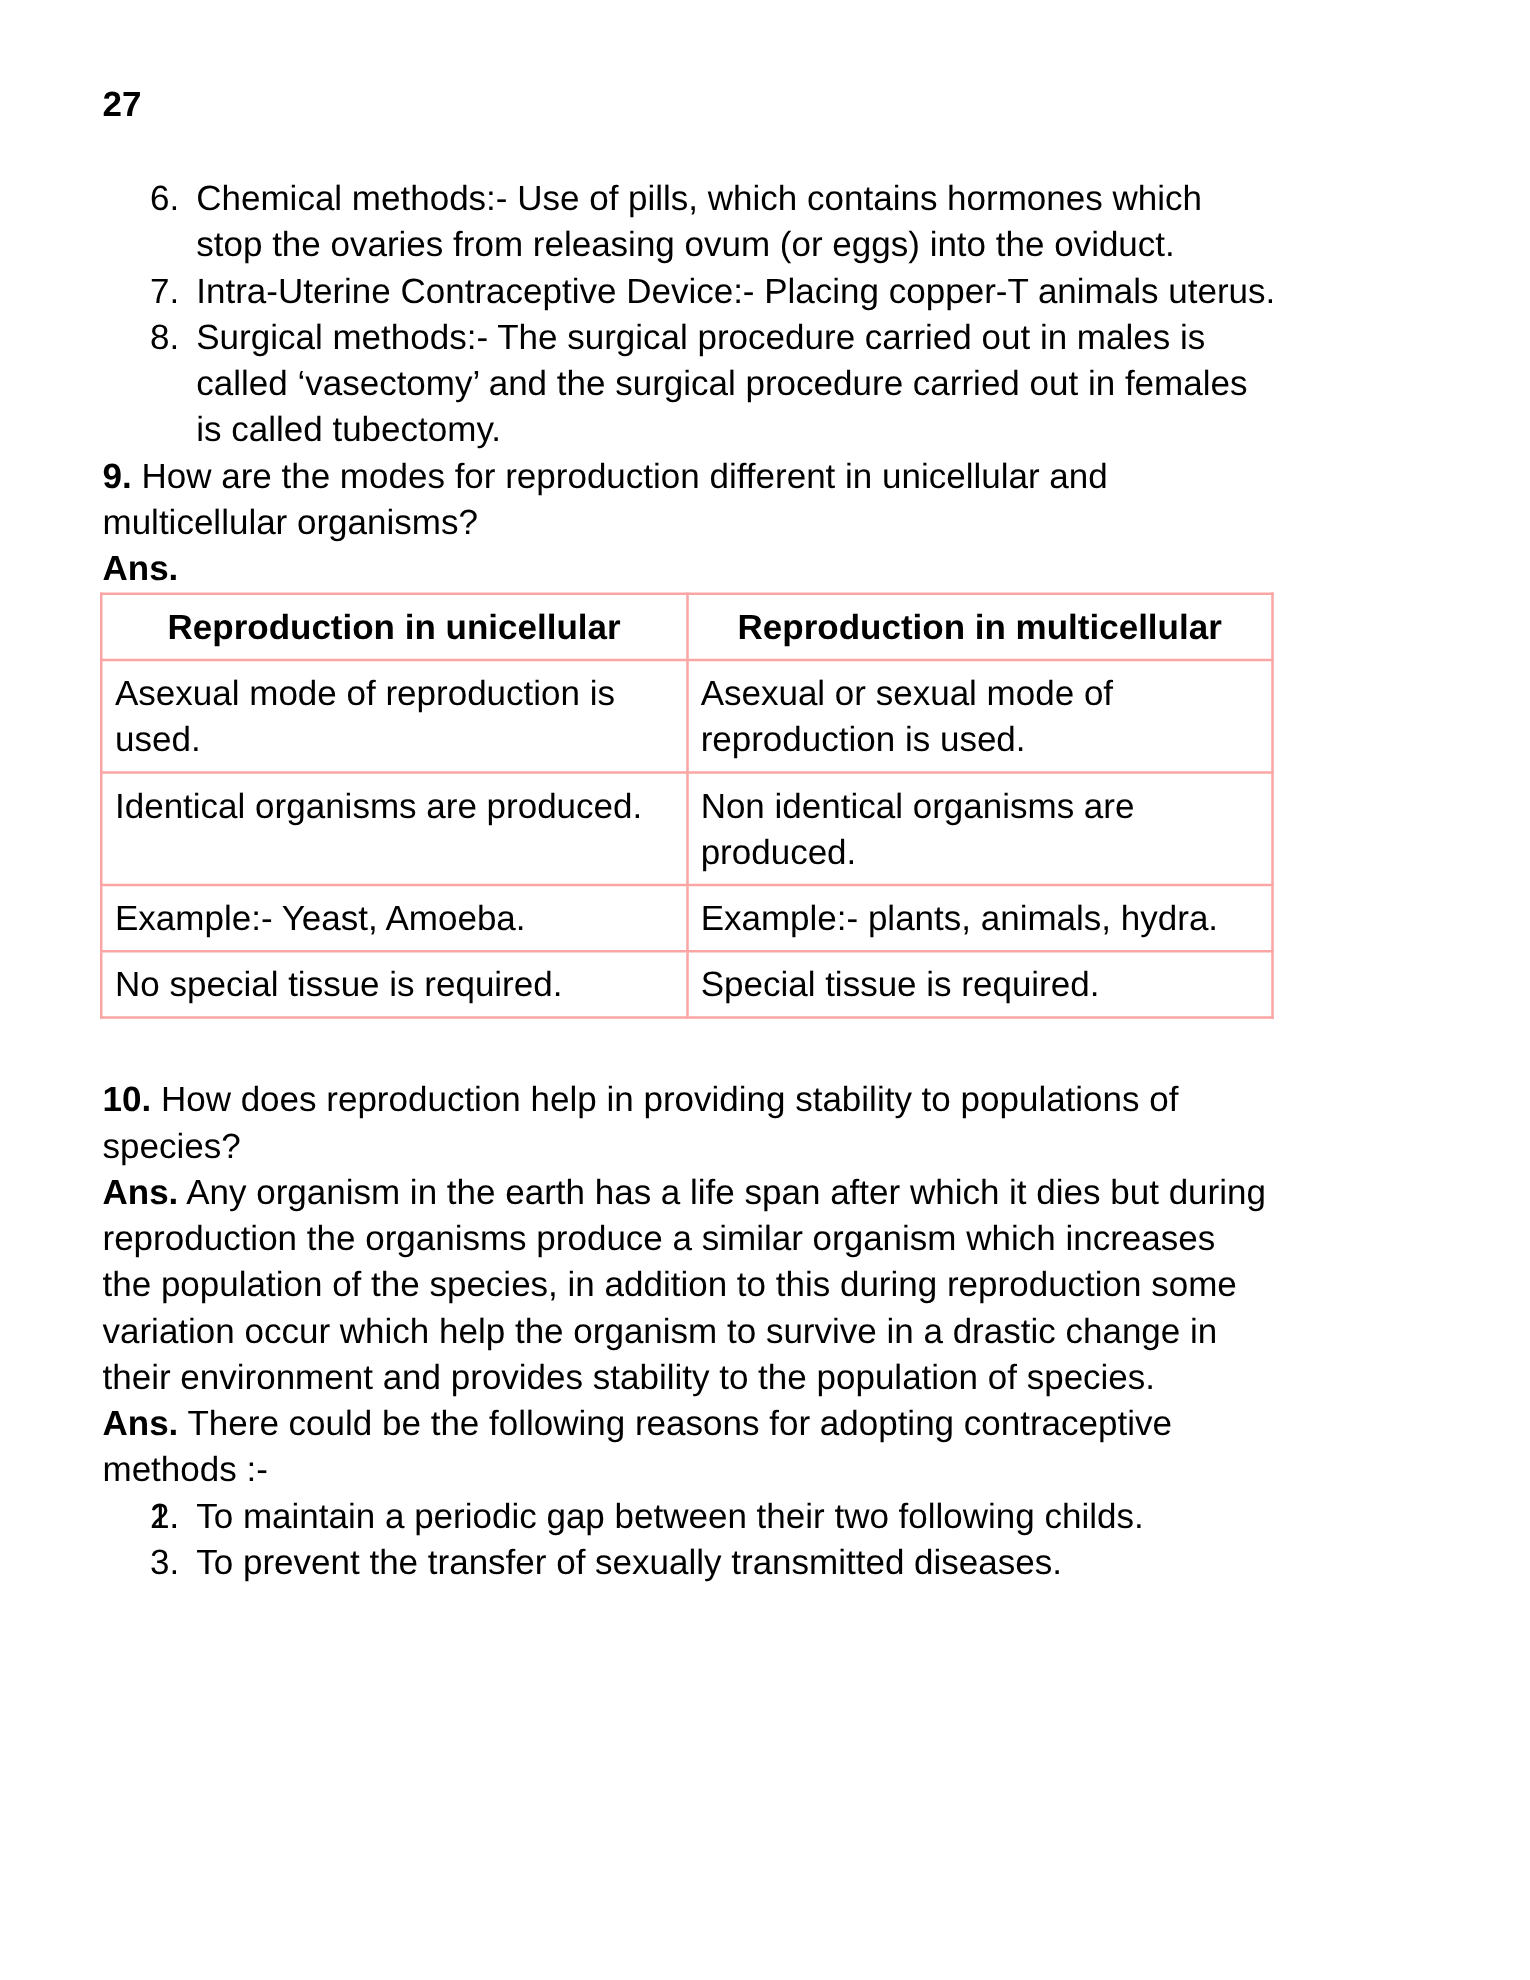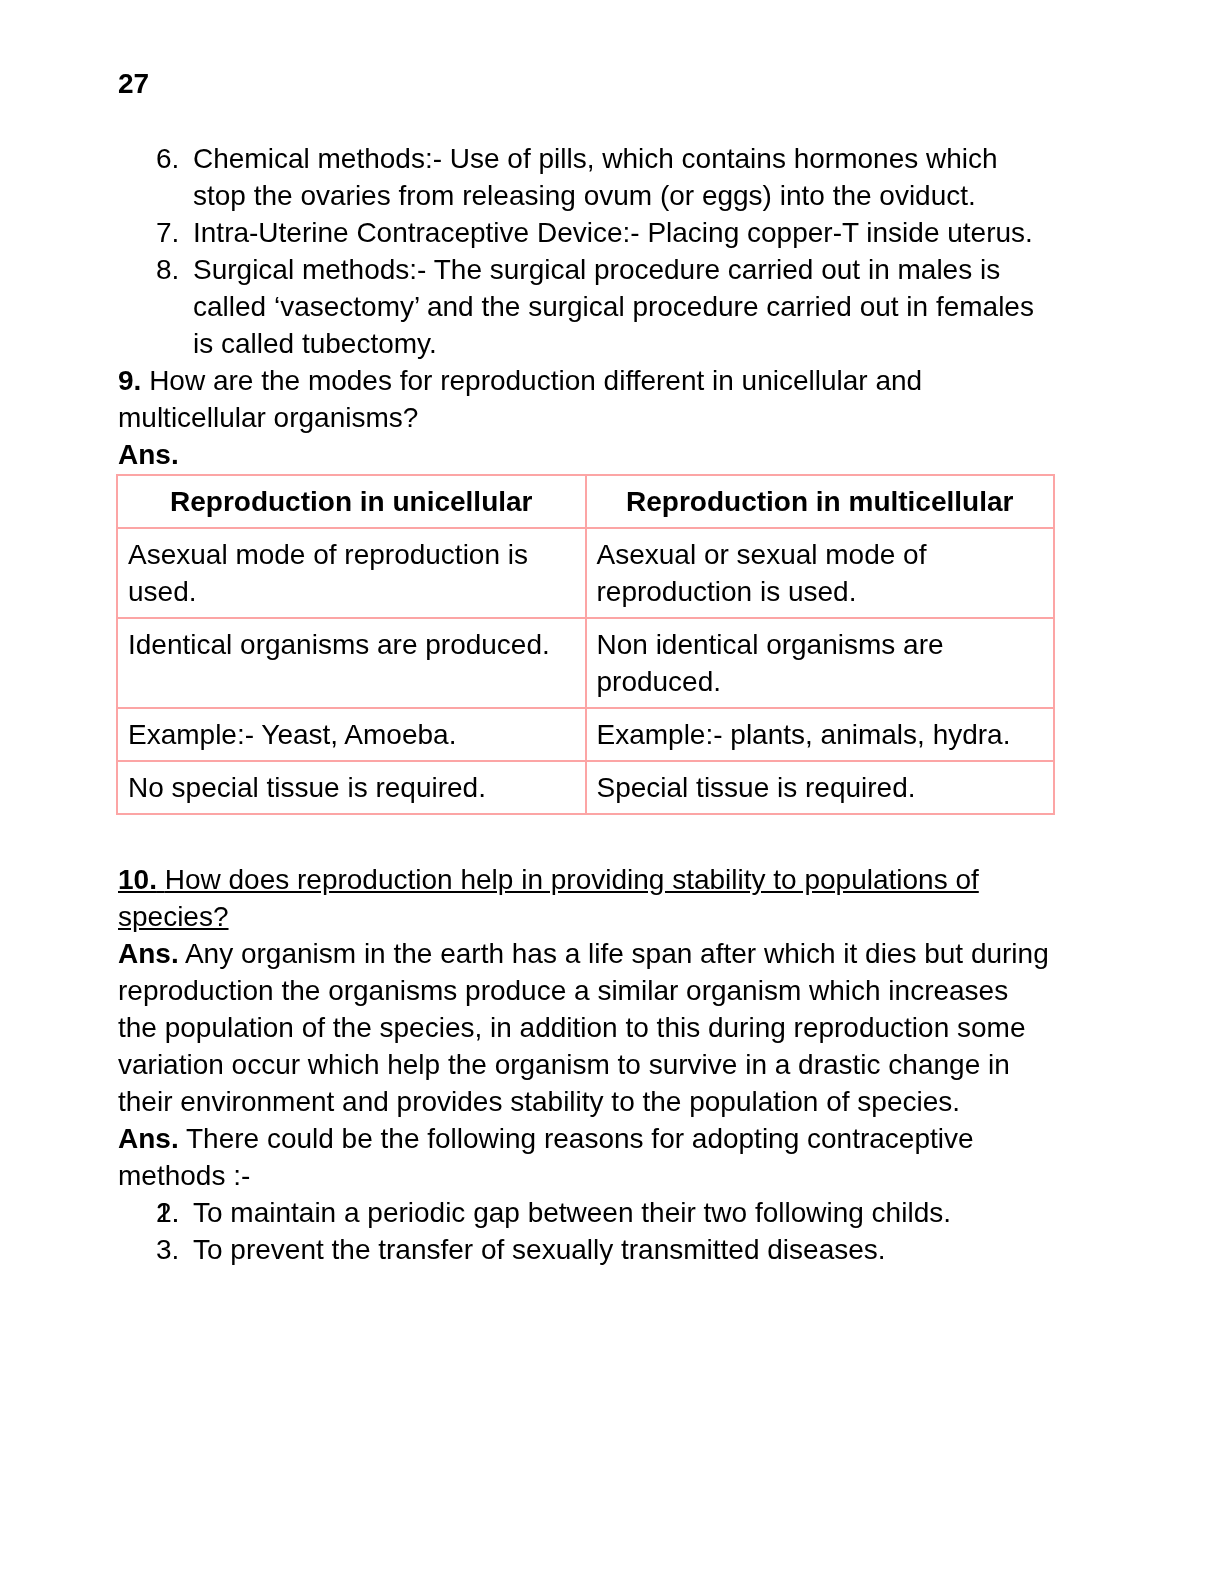--- a/index.html
+++ b/index.html
@@ -8,33 +8,33 @@
     width: 1224px; height: 1584px;
     background: #ffffff;
     color: #000000;
     font-family: "Liberation Sans", sans-serif;
     font-size: 28px;
     line-height: 37px;
     overflow: hidden;
   }
   .page {
     width: 1224px; height: 1240px;
-    padding: 65px 144px 40px 118px;
+    padding: 65px 144px 40px 82px;
   }
   .bold { font-weight: bold; }
   .ml { white-space: pre-line; }
 
   .page-number { font-weight: bold; }
 
   .num-list { margin-top: 38px; }
   .num-list .li { position: relative; padding-left: 75px; }
   .num-list .li .num { position: absolute; left: 38px; top: 0; }
 
   .q9-block  { }
-  .q10-block { margin-top: 46px; text-decoration: underline; }
+  .q10-block { margin-top: 46px; }
   .q11-block { margin-top: 35px; }
 
   table.cmp {
     border-collapse: collapse;
     table-layout: fixed;
     width: 939px;
     margin-left: -2px;
     margin-top: 1px;
   }
   .cmp th, .cmp td {
@@ -56,21 +56,21 @@
   <div class="page-number">27</div>
 
   <div class="num-list">
     <div class="li">
       <span class="num">6.</span>
       <span class="ml">Chemical methods:- Use of pills, which contains hormones which
 stop the ovaries from releasing ovum (or eggs) into the oviduct.</span>
     </div>
     <div class="li">
       <span class="num">7.</span>
-      <span class="ml">Intra-Uterine Contraceptive Device:- Placing copper-T inside uterus.</span>
+      <span class="ml">Intra-Uterine Contraceptive Device:- Placing copper-T animals uterus.</span>
     </div>
     <div class="li">
       <span class="num">8.</span>
       <span class="ml">Surgical methods:- The surgical procedure carried out in males is
 called ‘vasectomy’ and the surgical procedure carried out in females
 is called tubectomy.</span>
     </div>
   </div>
 
   <div class="q9-block">

